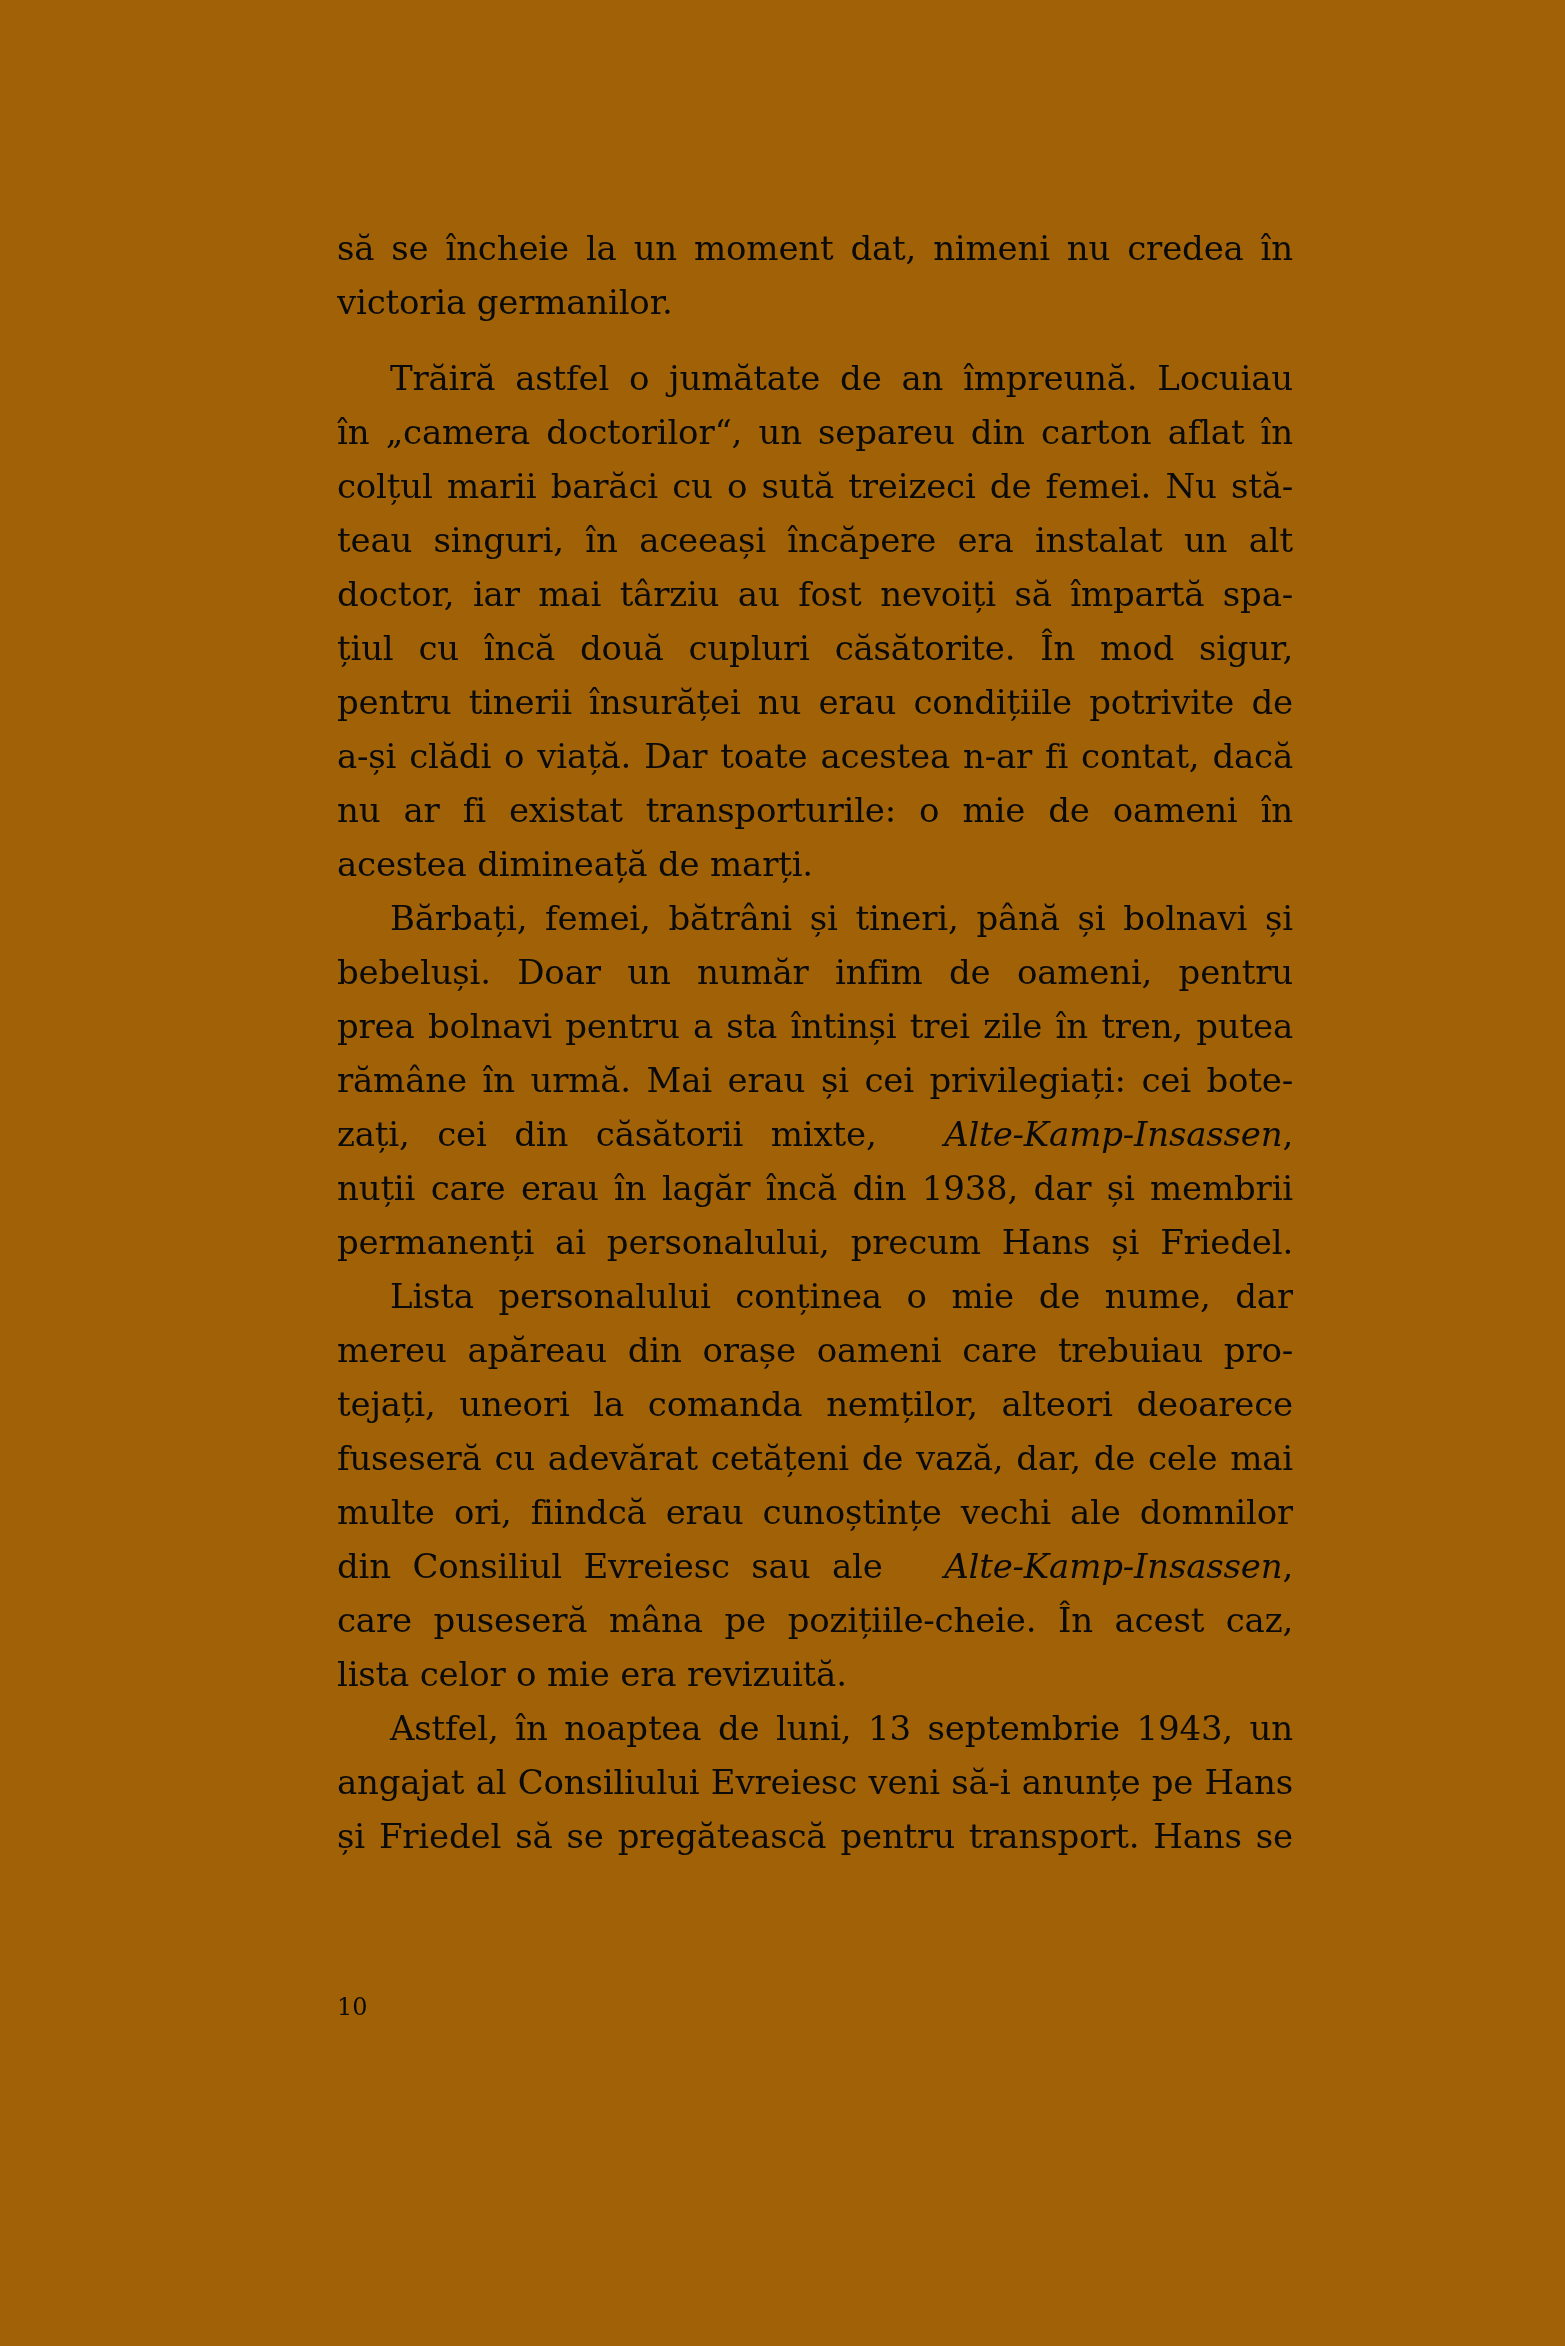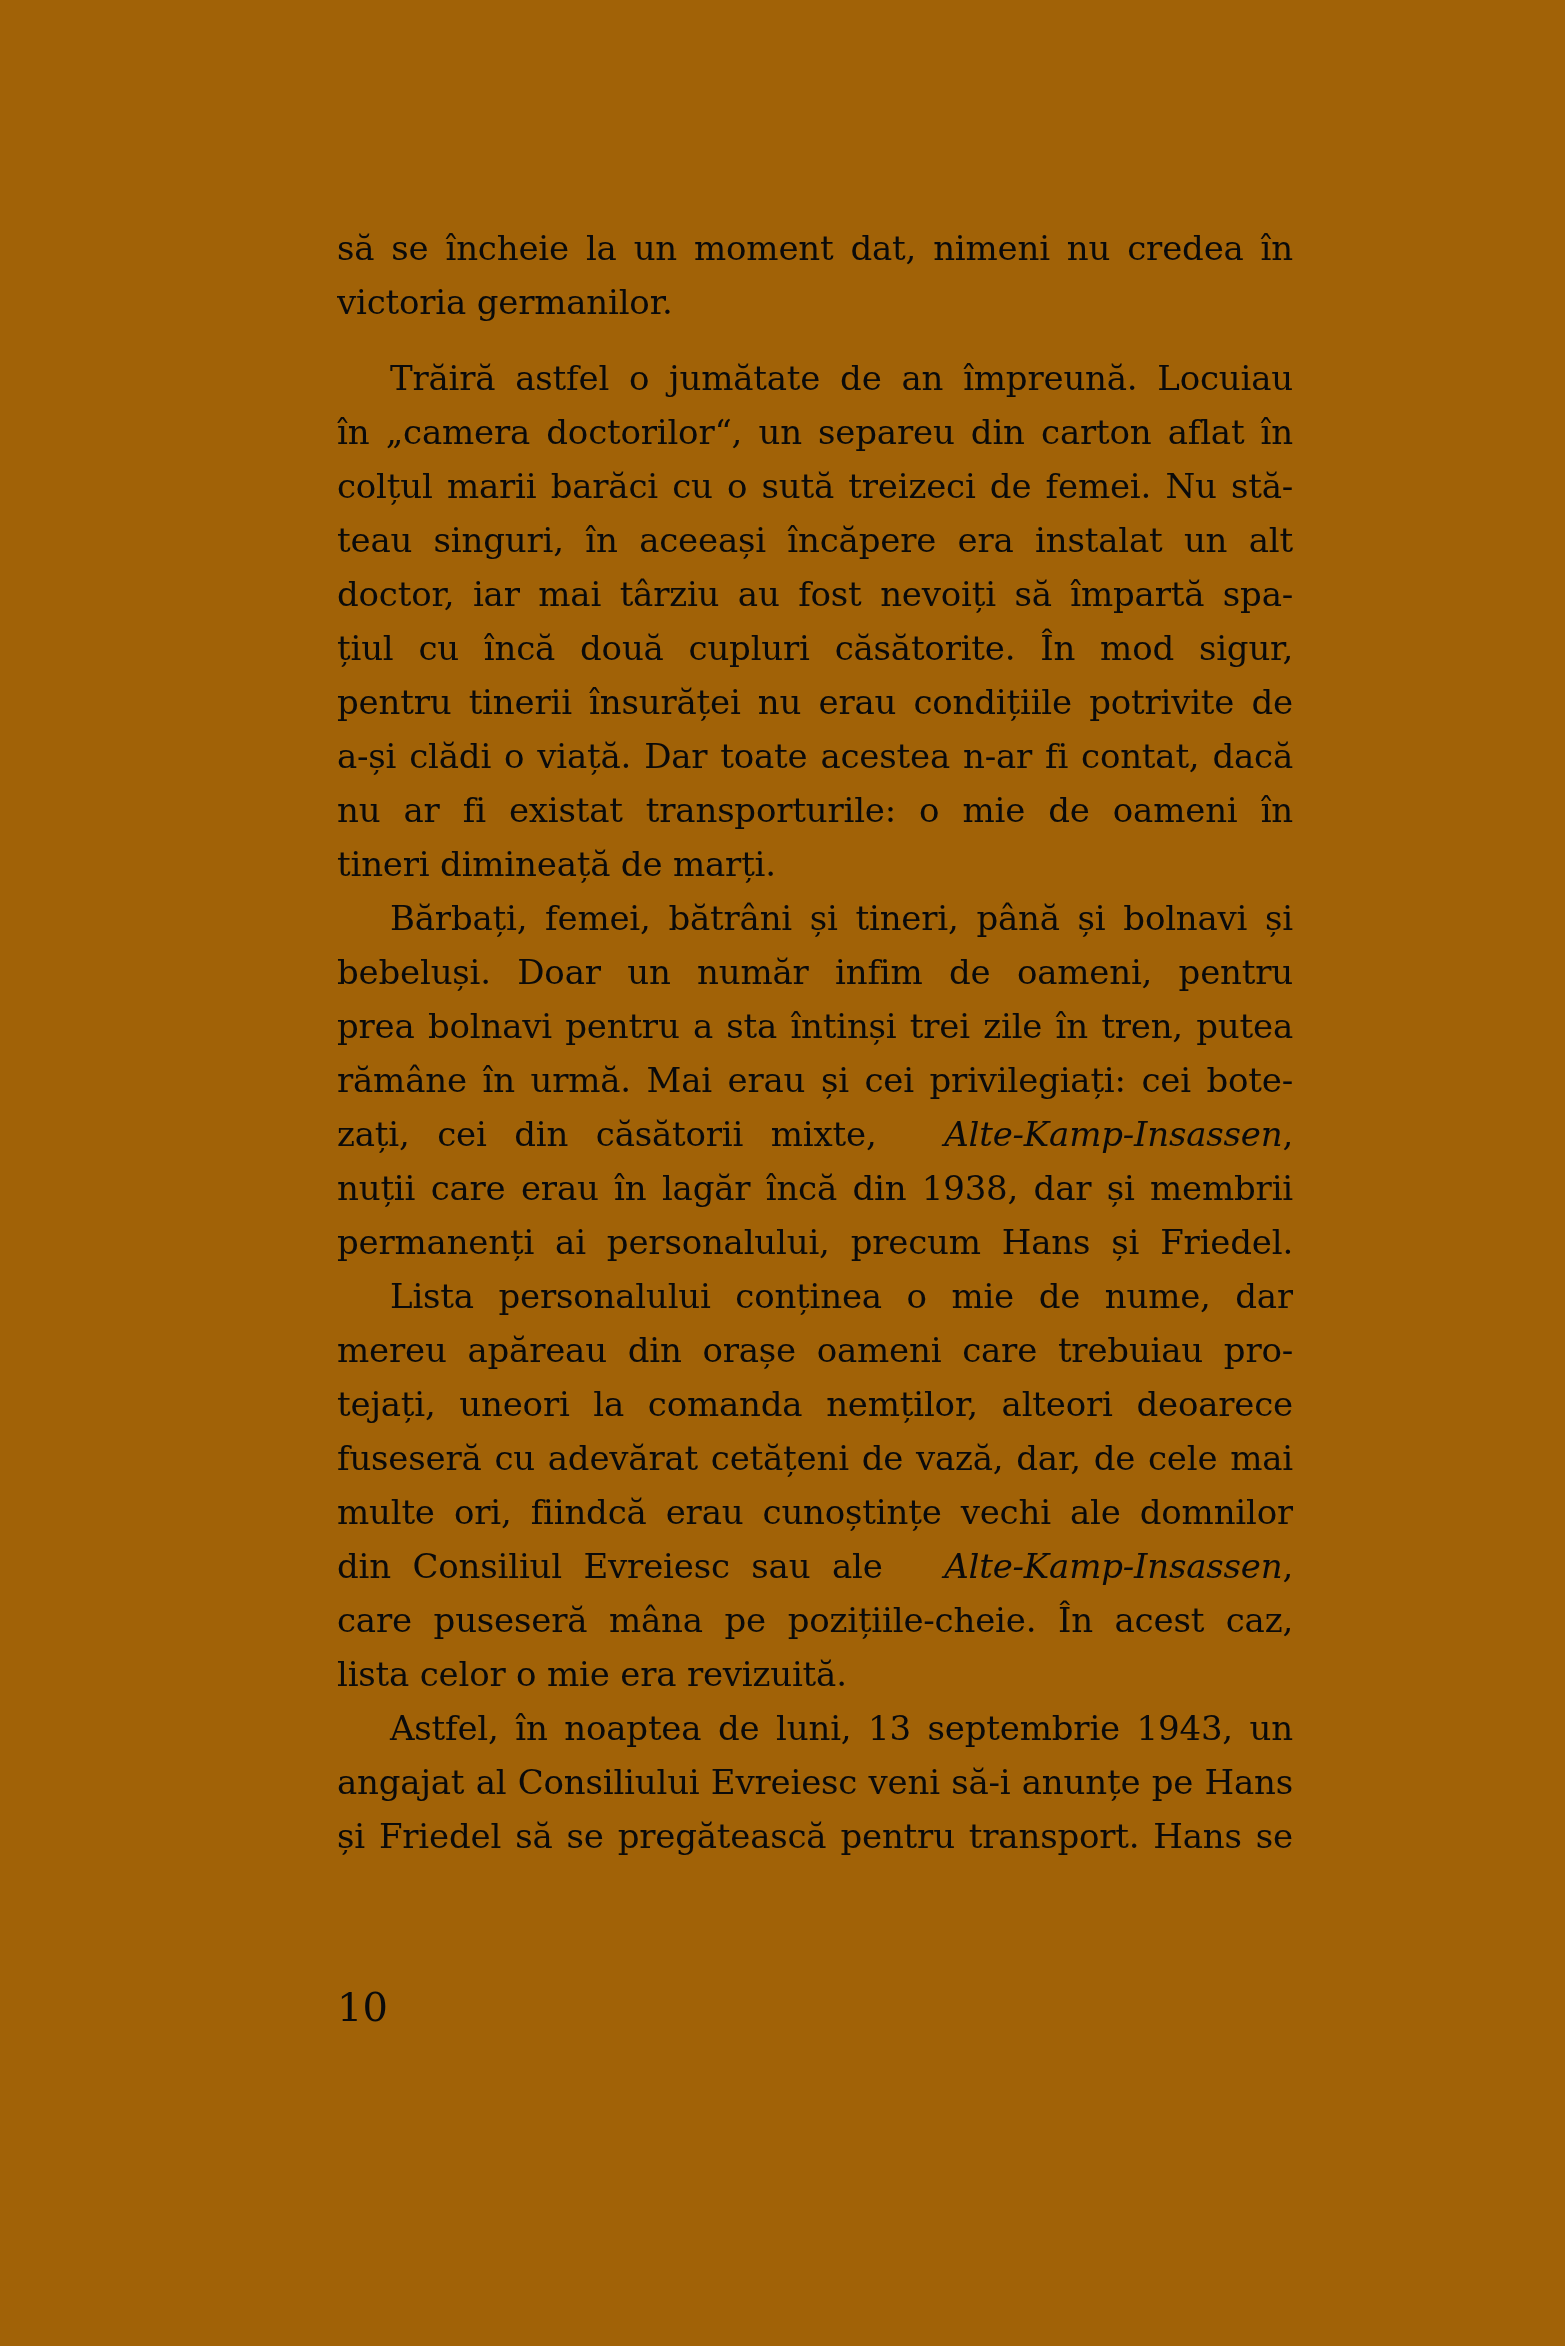--- a/index.html
+++ b/index.html
@@ -50,21 +50,21 @@
     text-indent: 53px;
   }
   .seg-italic {
     font-style: italic;
     margin-left: 40px;
   }
   .page-number {
     position: absolute;
     left: 337px;
     top: 1985px;
-    font-size: 40px;
+    font-size: 24px;
     line-height: 45px;
   }
 </style>
 </head>
 <body>
 
 <main class="page">
   <section class="text-block">
       <div class="paragraph">
         <div class="line just"><span>să se încheie la un moment dat, nimeni nu credea în</span></div>
@@ -73,21 +73,21 @@
       <div class="paragraph section-break">
         <div class="line just indent"><span>Trăiră astfel o jumătate de an împreună. Locuiau</span></div>
         <div class="line just"><span>în „camera doctorilor“, un separeu din carton aflat în</span></div>
         <div class="line just"><span>colțul marii barăci cu o sută treizeci de femei. Nu stă-</span></div>
         <div class="line just"><span>teau singuri, în aceeași încăpere era instalat un alt</span></div>
         <div class="line just"><span>doctor, iar mai târziu au fost nevoiți să împartă spa-</span></div>
         <div class="line just"><span>țiul cu încă două cupluri căsătorite. În mod sigur,</span></div>
         <div class="line just"><span>pentru tinerii însurăței nu erau condițiile potrivite de</span></div>
         <div class="line just"><span>a-și clădi o viață. Dar toate acestea n-ar fi contat, dacă</span></div>
         <div class="line just"><span>nu ar fi existat transporturile: o mie de oameni în</span></div>
-        <div class="line"><span>tineri dimineață de marți.</span></div>
+        <div class="line"><span>acestea dimineață de marți.</span></div>
       </div>
       <div class="paragraph">
         <div class="line just indent"><span>Bărbați, femei, bătrâni și tineri, până și bolnavi și</span></div>
         <div class="line just"><span>bebeluși. Doar un număr infim de oameni, pentru</span></div>
         <div class="line just"><span>prea bolnavi pentru a sta întinși trei zile în tren, putea</span></div>
         <div class="line just"><span>rămâne în urmă. Mai erau și cei privilegiați: cei bote-</span></div>
         <div class="line just"><span>zați, cei din căsătorii mixte, </span><span class="seg-italic">Alte-Kamp-Insassen</span><span>, deți-</span></div>
         <div class="line just"><span>nuții care erau în lagăr încă din 1938, dar și membrii</span></div>
         <div class="line just"><span>permanenți ai personalului, precum Hans și Friedel.</span></div>
       </div>

